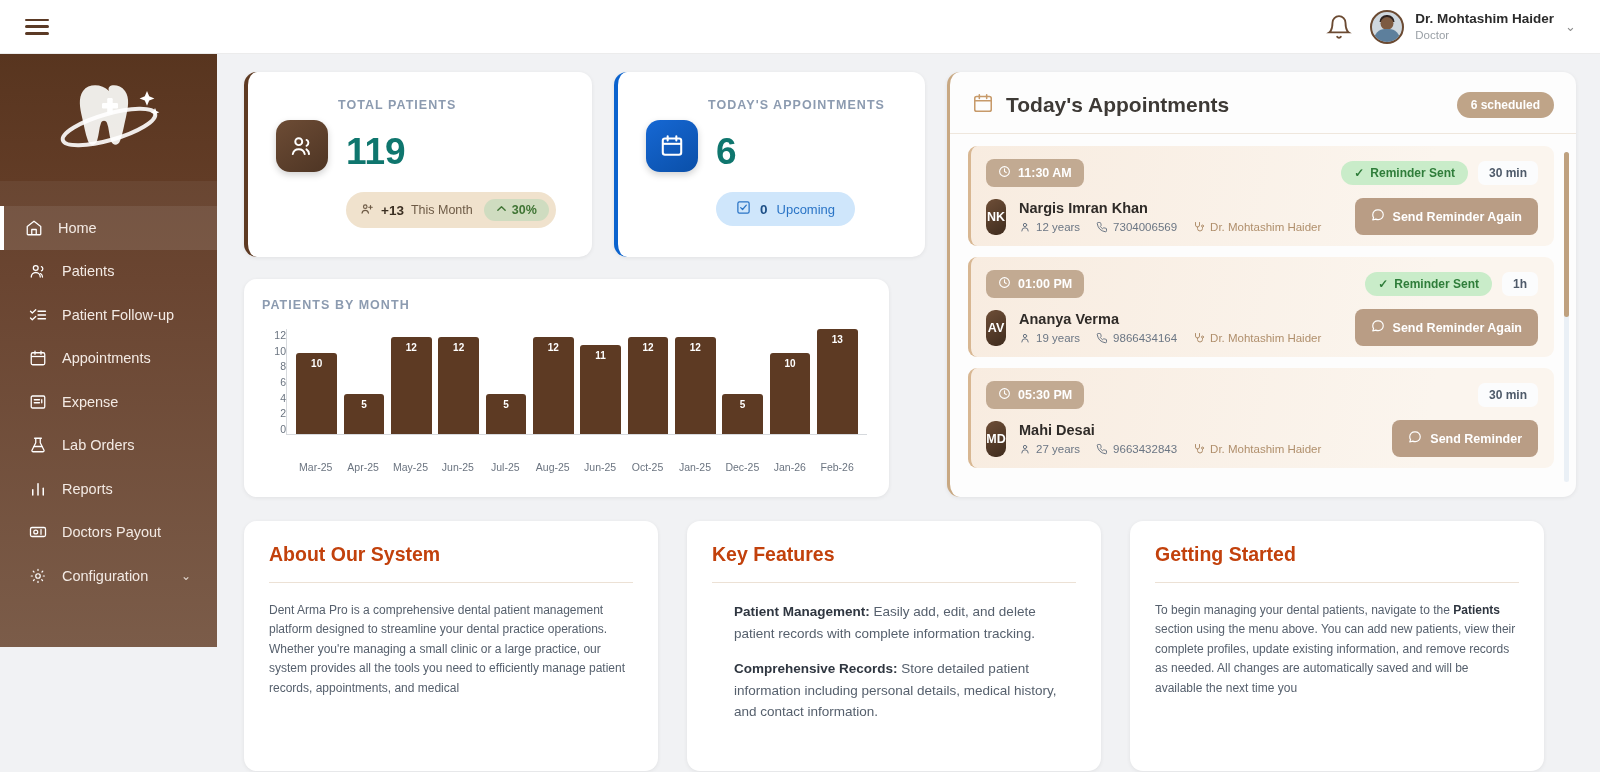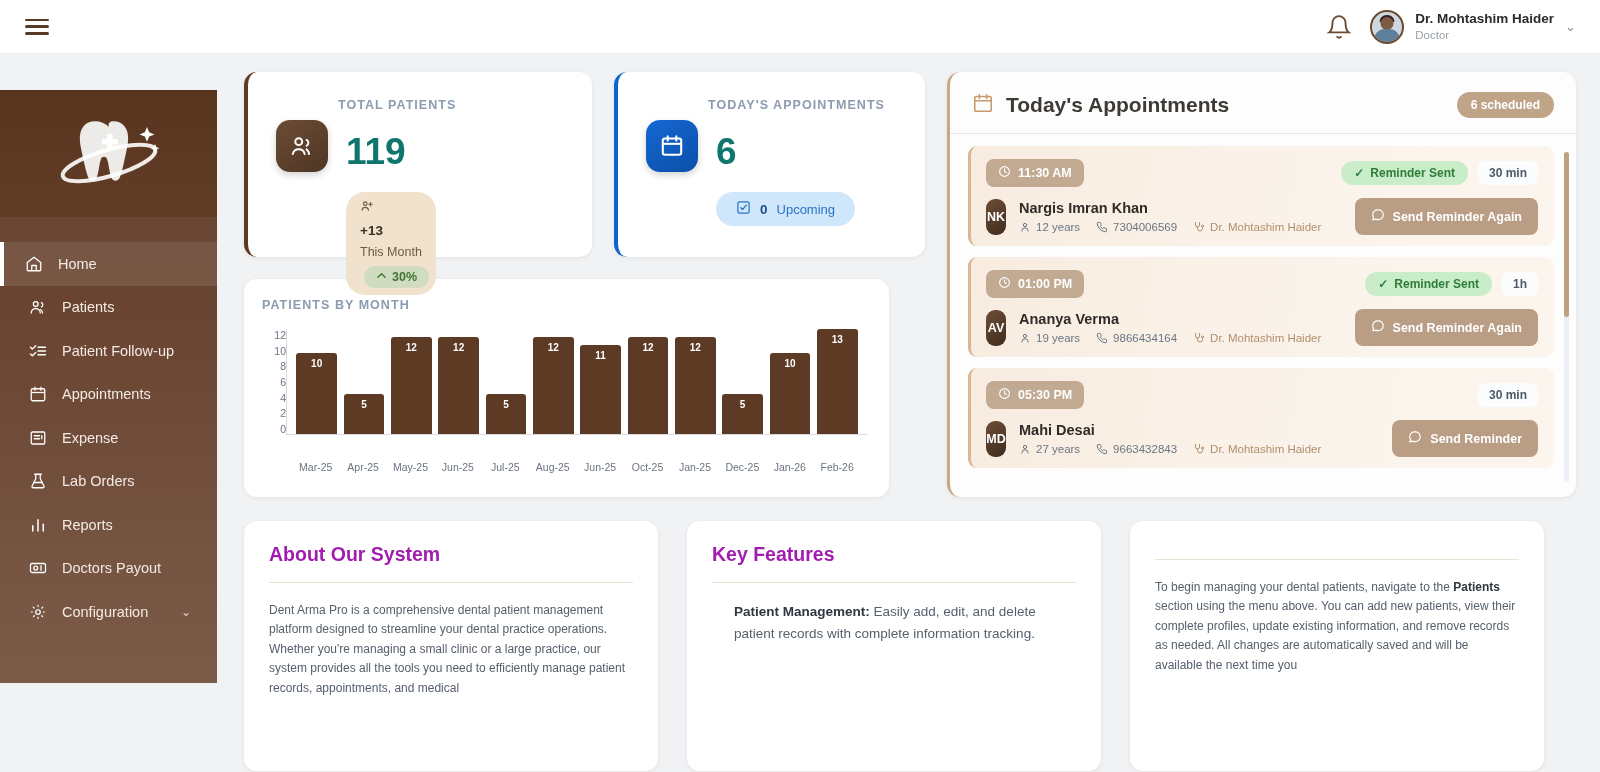--- a/index.html
+++ b/index.html
@@ -35,21 +35,21 @@
     width: 26px; height: 15px; border-radius: 11px 11px 0 0; background: #5d7f9c; }
   .profile-text { line-height: 1.25; }
   .profile-name { font-size: 13.5px; font-weight: bold; color: #2b2b2b; white-space: nowrap; }
   .profile-role { font-size: 11.5px; color: #9aa0a6; }
   .chev { color: #8d8d8d; font-size: 13px; }
 
   
   .sidebar {
     position: absolute; top: 54px; left: 0; width: 217px; height: 593px;
     background: linear-gradient(180deg, #5d3a23 0%, #6a4531 38%, #7b5c49 100%);
-    z-index: 15; overflow: hidden; margin-top: 36px;
+    z-index: 15; overflow: hidden;
   }
   .logo-zone { height: 127px; display: flex; align-items: center; justify-content: center;
     background: linear-gradient(180deg, #58351f 0%, #623c26 100%); }
   .nav-sep { height: 25px; background: rgba(255,255,255,0.035); }
   .nav-item {
     height: 43.5px; display: flex; align-items: center; gap: 15px;
     padding-left: 24px; color: #f3eae4; font-size: 14.5px; cursor: pointer;
     border-left: 4px solid transparent; position: relative;
   }
   .nav-item.active { background: rgba(255,255,255,0.11); border-left-color: #ffffff; padding-left: 20px; }
@@ -74,22 +74,22 @@
     width: 52px; height: 52px; border-radius: 14px; flex: none;
     display: flex; align-items: center; justify-content: center;
     box-shadow: 0 3px 7px rgba(0,0,0,.18);
   }
   .stat-ico.brown { background: linear-gradient(145deg, #6d4c35, #4e3524); }
   .stat-ico.blue { background: linear-gradient(145deg, #1668d4, #0a4fa8); }
   .stat-ico svg { width: 26px; height: 26px; }
   .stat-num { font-size: 37px; font-weight: bold; color: #0f766e; line-height: 1; margin-top: 13px; }
   .pill-row { margin-top: 20px; margin-left: 70px; }
   .pill-tan {
-    display: inline-flex; align-items: flex-start; gap: 7px; background: #f0e2cd;
-    border-radius: 19px; padding: 7px 7px 7px 14px; font-size: 12.5px; color: #6d5a45; flex-direction: column;
+    display: inline-flex; align-items: center; gap: 7px; background: #f0e2cd;
+    border-radius: 19px; padding: 7px 7px 7px 14px; font-size: 12.5px; color: #6d5a45;
   }
   .pill-tan b { color: #3b2f22; font-size: 13.5px; }
   .pill-green {
     background: #cfdcc0; color: #3f7434; border-radius: 14px;
     padding: 4px 12px; font-size: 12.5px; font-weight: bold;
     display: inline-flex; align-items: center; gap: 5px; margin-left: 4px;
   }
   .pill-blue {
     display: inline-flex; align-items: center; gap: 9px; background: #cfe6fb;
     border-radius: 19px; padding: 8px 20px; font-size: 13px; color: #2a74c6;
@@ -149,21 +149,21 @@
     gap: 8px; cursor: pointer; }
   .sb-track { position: absolute; right: 7px; top: 80px; width: 5px; height: 330px;
     background: #eaf0f6; border-radius: 3px; }
   .sb-thumb { position: absolute; right: 7px; top: 80px; width: 5px; height: 165px;
     background: #bfa17f; border-radius: 3px; cursor: pointer; }
 
   
   .row3 { display: flex; gap: 29px; margin-top: 24px; }
   .info-card { width: 414px; background: #fff; border-radius: 13px; box-shadow: 0 1px 4px rgba(0,0,0,.07);
     padding: 22px 25px 0 25px; height: 250px; overflow: hidden; }
-  .info-card h3 { font-size: 19.5px; color: #a21caf; font-weight: bold; }
+  .info-card h3 { font-size: 19.5px; color: #c2410c; font-weight: bold; }
   .hr { height: 1px; background: #ece1d5; margin: 16px 0 18px 0; }
   .info-card p { font-size: 12px; color: #56606d; line-height: 1.62; }
   .feat { font-size: 13.5px; color: #56606d; line-height: 1.62; margin-bottom: 13px; padding-left: 22px; }
   .feat b { color: #2f3640; }
   .gs b { color: #2f3640; }
 </style>
 </head>
 <body>
 
 <div class="topbar">
@@ -638,20 +638,24 @@
       <div class="hr"></div>
       <p>Dent Arma Pro is a comprehensive dental patient management platform designed to streamline your dental practice operations. Whether you're managing a small clinic or a large practice, our system provides all the tools you need to efficiently manage patient records, appointments, and medical</p>
     </div>
 
     <div class="info-card">
       <h3>Key Features</h3>
       <div class="hr"></div>
       <div class="feat">
         <b>Patient Management:</b><span> Easily add, edit, and delete patient records with complete information tracking.</span>
       </div>
+      <div class="feat">
+        <b>Comprehensive Records:</b><span> Store detailed patient information including personal details, medical history, and contact information.</span>
+      </div>
     </div>
 
     <div class="info-card">
+      <h3>Getting Started</h3>
       <div class="hr"></div>
       <p class="gs"><span>To begin managing your dental patients, navigate to the </span><b>Patients</b><span> section using the menu above. You can add new patients, view their complete profiles, update existing information, and remove records as needed. All changes are automatically saved and will be available the next time you</span></p>
     </div>
   </div>
 </div>
 
 </body></html>

